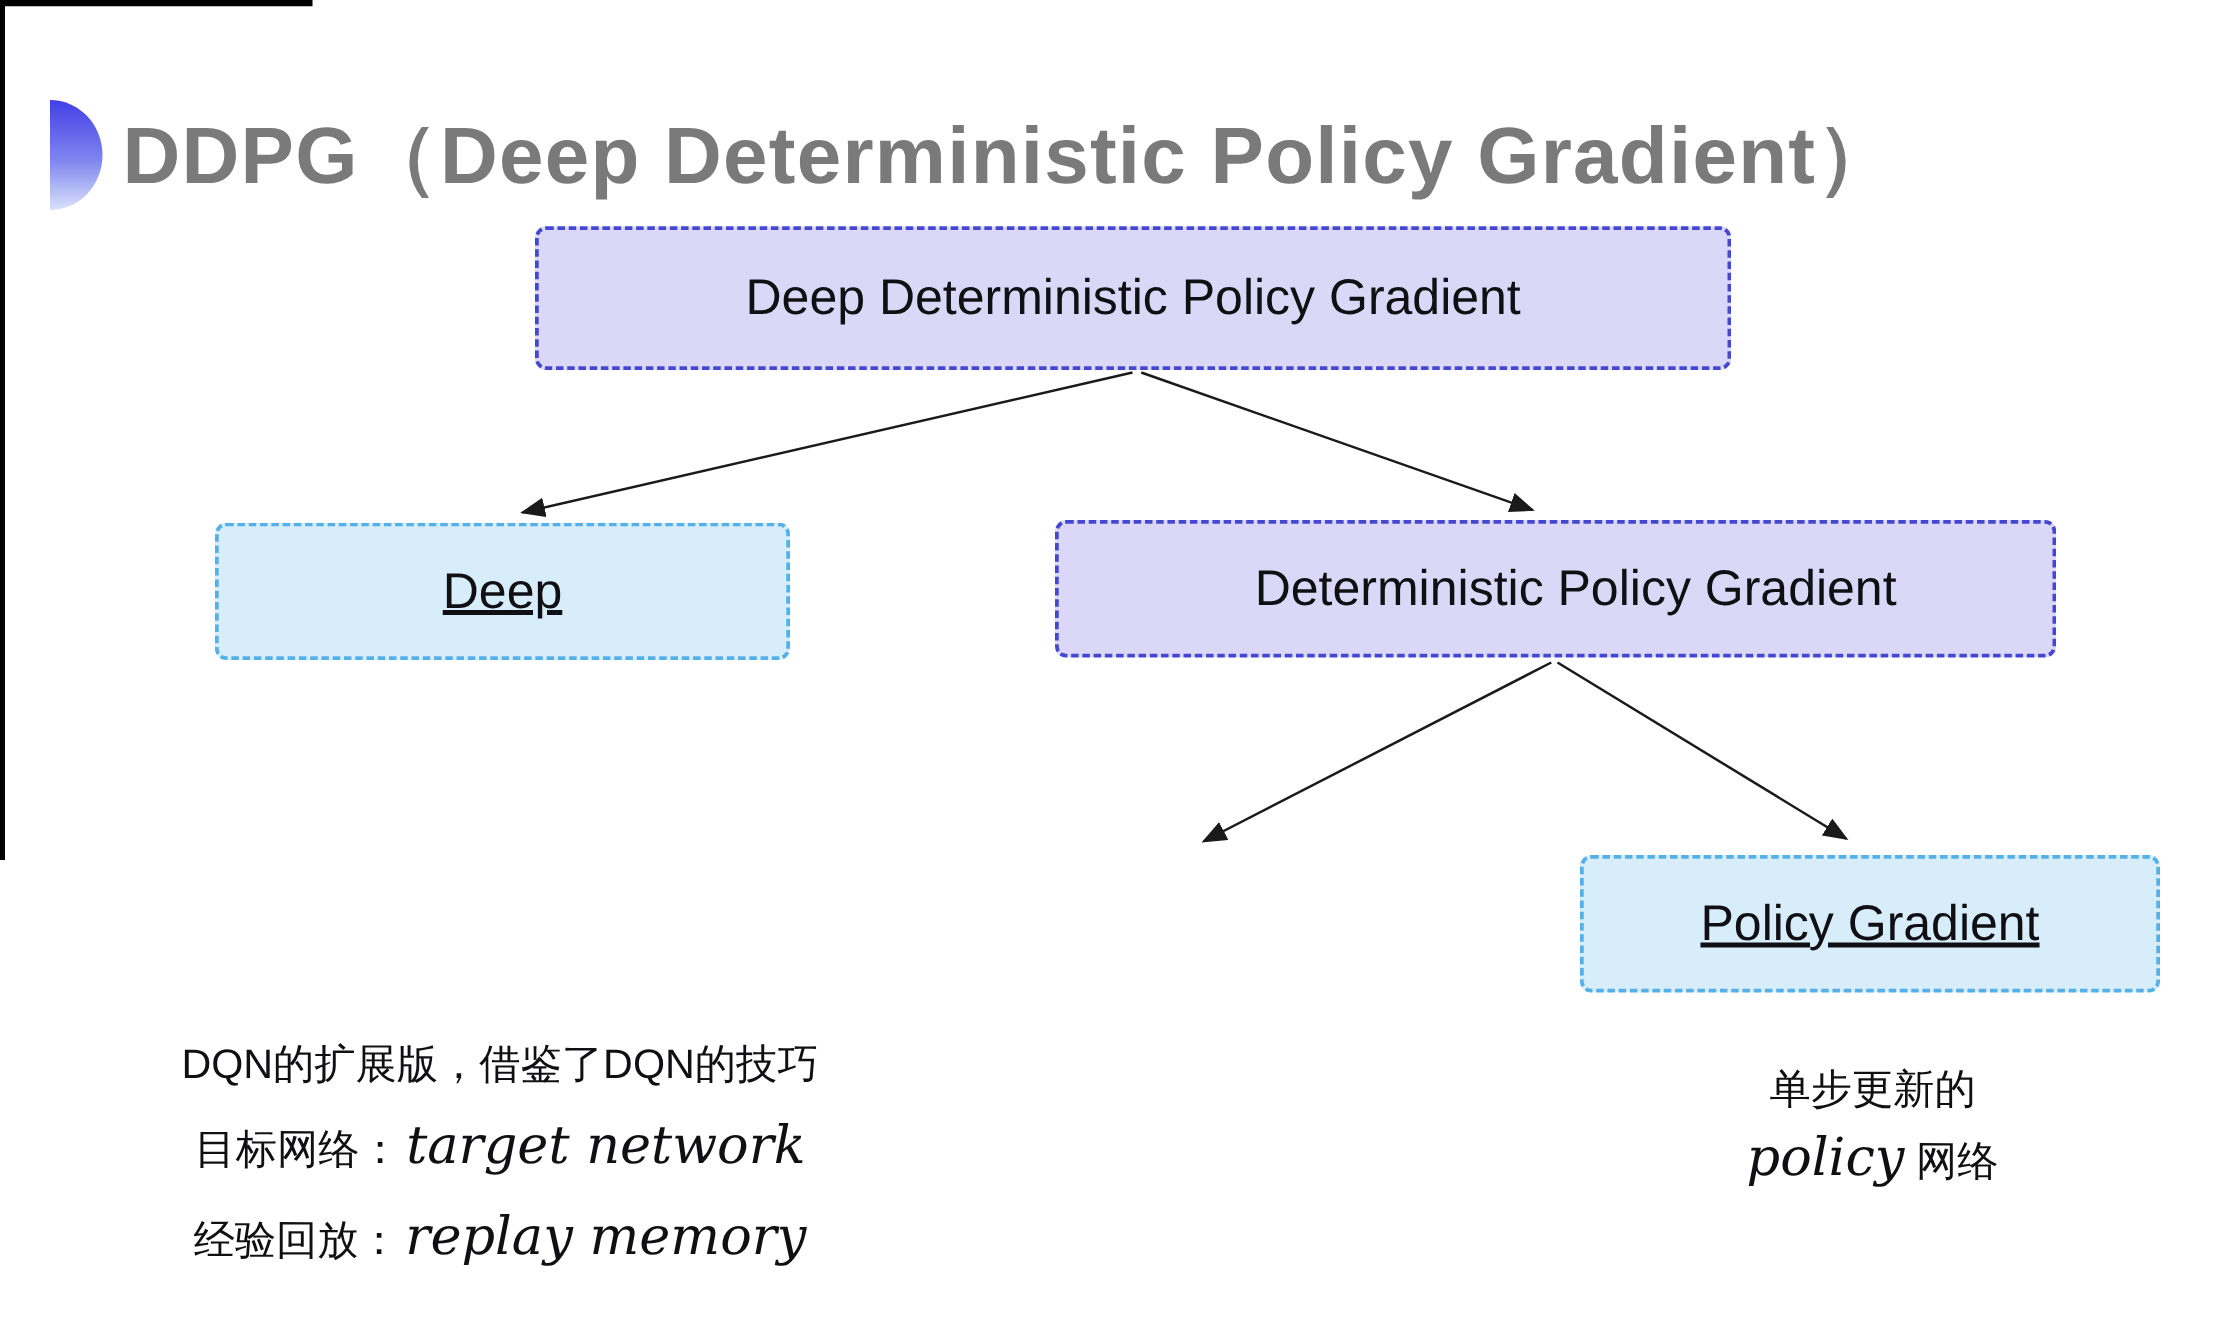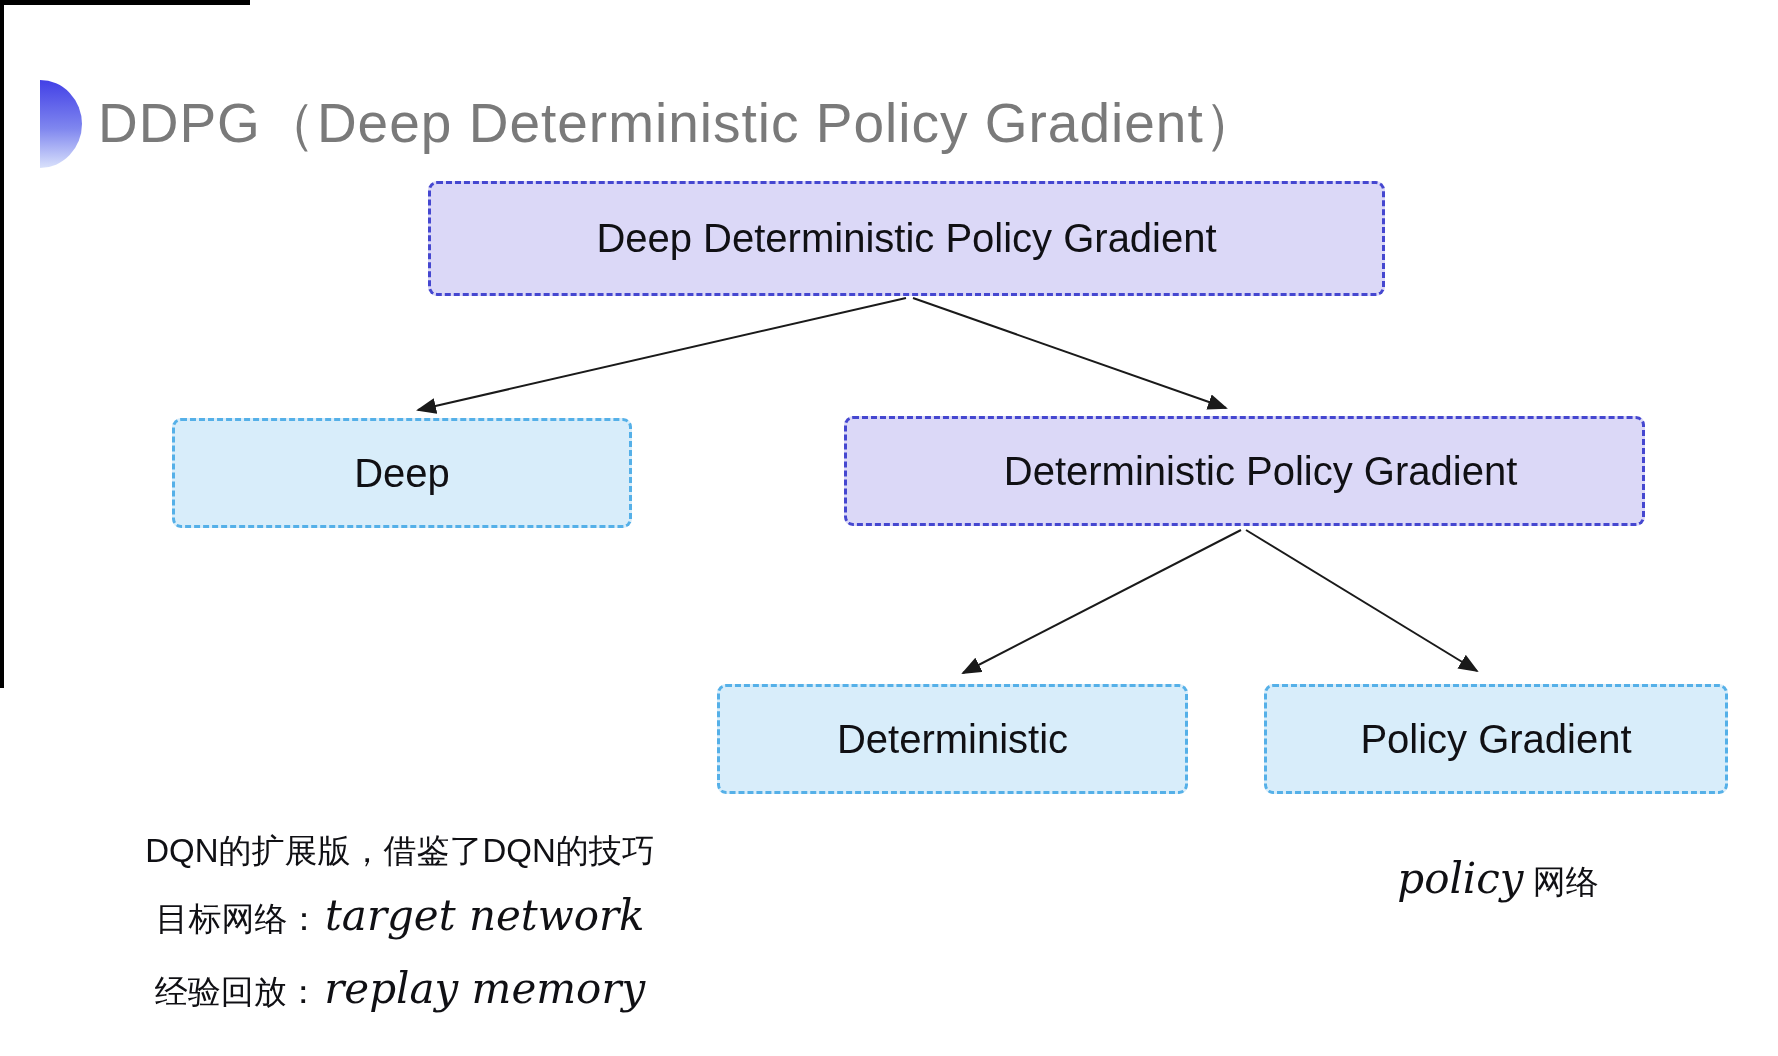--- a/index.html
+++ b/index.html
@@ -18,32 +18,32 @@
   .edge-left{position:absolute;left:0;top:0;width:4px;height:688px;background:#000;}
 
   
   .title-row{position:absolute;left:40px;top:76px;height:96px;display:flex;align-items:center;}
   .bullet{
     width:42px;height:88px;margin-right:16px;
     background:linear-gradient(180deg,var(--bullet-top) 0%,#7f86ef 55%,var(--bullet-bottom) 100%);
     border-radius:0 100% 100% 0 / 0 50% 50% 0;
   }
   .page-title{
-    margin:0;font-size:55px;font-weight:400;letter-spacing:1px;
+    margin:0;font-size:64px;font-weight:700;letter-spacing:1px;
     color:var(--title-gray);white-space:nowrap;
   }
 
   
   .node{
     position:absolute;display:flex;align-items:center;justify-content:center;
     border-radius:9px;font-size:40px;font-weight:500;color:#101014;
     box-sizing:border-box;white-space:nowrap;
   }
   .node.purple{background:var(--purple-fill);border:3px dashed var(--purple-border);}
-  .node.cyan{background:var(--cyan-fill);border:3px dashed var(--cyan-border);}
+  .node.cyan{background:var(--cyan-fill);border:3px dashed var(--cyan-border);text-decoration:underline;}
   .node-root{left:428px;top:181px;width:957px;height:115px;text-align:right;}
   .node-deep{left:172px;top:418px;width:460px;height:110px;}
   .node-dpg{left:844px;top:416px;width:801px;height:110px;padding-left:32px;}
   .node-det{left:717px;top:684px;width:471px;height:110px;}
   .node-pg{left:1264px;top:684px;width:464px;height:110px;}
 
   .arrows{position:absolute;left:0;top:0;width:1778px;height:1056px;pointer-events:none;}
 
   
   .note{position:absolute;text-align:center;color:#101014;}
@@ -82,38 +82,36 @@
 
   <div class="node purple node-root">
     <span>Deep Deterministic Policy Gradient</span>
   </div>
   <div class="node cyan node-deep">
     <span>Deep</span>
   </div>
   <div class="node purple node-dpg">
     <span>Deterministic Policy Gradient</span>
   </div>
-  <div class="node cyan node-det">
-    <span>Deterministic</span>
-  </div>
   <div class="node cyan node-pg">
     <span>Policy Gradient</span>
   </div>
 
   <div class="note note-deep">
     <div class="row cjk">DQN的扩展版，借鉴了DQN的技巧</div>
     <div class="row">
       <span class="cjk">目标网络：</span>
       <span class="term">target network</span>
     </div>
     <div class="row">
       <span class="cjk">经验回放：</span>
       <span class="term">replay memory</span>
     </div>
   </div>
 
 
   <div class="note note-pg">
+    <div class="row cjk">单步更新的</div>
     <div class="row">
       <span class="term">policy</span><span class="cjk"> 网络</span>
     </div>
   </div>
 </div>
 
 </body></html>

